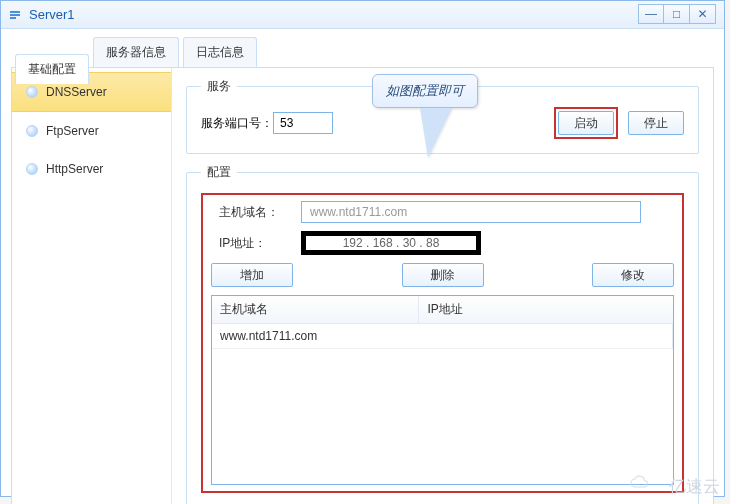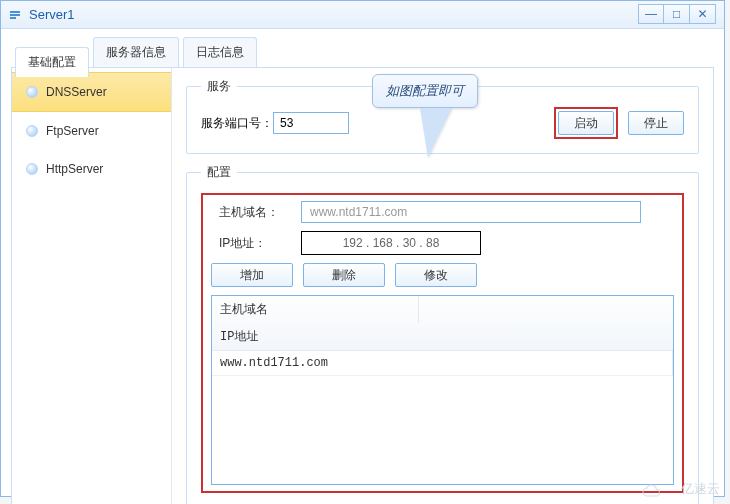--- a/index.html
+++ b/index.html
@@ -72,21 +72,21 @@
   background: #f4f8fc;
   color: #333;
   cursor: pointer;
   border-radius: 3px 3px 0 0;
   font-size: 12px;
 }
 .tab.active {
   background: #fff;
   font-weight: 500;
   position: relative;
-  top: 10px;
+  top: 17px;
 }
 .main {
   display: flex;
   flex: 1;
   border: 1px solid #c8dff5;
   border-top: none;
   background: #fff;
 }
 .sidebar {
   width: 160px;
@@ -134,39 +134,39 @@
   align-items: center;
   gap: 12px;
   margin-bottom: 8px;
   margin-left: 8px;
 }
 .row label {
   width: 70px;
   color: #333;
 }
 input.text {
-  width: 76px;
+  width: 60px;
   height: 22px;
   border: 1px solid #7eb4e8;
   padding: 0 6px;
   font-size: 12px;
 }
 input.domain {
   width: 340px;
   height: 22px;
   border: 1px solid #7eb4e8;
   background: #fff;
   color: #999;
   padding: 0 8px;
   font-size: 12px;
 }
 .ipbox {
   width: 180px;
   height: 24px;
-  border: 1px solid #000000;
+  border: 5px solid #000000;
   background: #fff;
   display: flex;
   align-items: center;
   justify-content: center;
   color: #666;
   font-size: 12px;
   gap: 4px;
 }
 .btn {
   min-width: 56px;
@@ -190,46 +190,46 @@
   padding: 2px;
   margin-right: 10px;
   display: inline-flex;
 }
 .config-hl {
   border: 2px solid #c83232;
   padding: 6px 8px;
 }
 .btn-row {
   display: flex;
+  justify-content: space-between;
   gap: 10px;
   margin-top: 0;
 }
 .table {
   border: 1px solid #7eb4e8;
   margin-top: 8px;
   height: 190px;
   display: flex;
   flex-direction: column;
   background: #fff;
 }
 .thead, .trow {
   display: flex;
 }
 .thead {
   border-bottom: 1px solid #e3eaf3;
   background: linear-gradient(#fefefe, #f2f6fb);
-  flex-direction: column;
 }
 .th, .td {
   padding: 5px 8px;
   font-size: 12px;
   color: #333;
 }
 .th:first-child, .td:first-child { width: 45%; border-right: 1px solid #e3eaf3; }
-.th:last-child, .td:last-child { flex: 1; font-family: Liberation Mono, monospace; }
+.th:last-child, .td:last-child { flex: 1; }
 .trow { border-bottom: 1px solid #f0f0f0; }
 .callout {
   position: absolute;
   top: 74px;
   left: 372px;
   width: 106px;
   z-index: 50;
 }
 .callout-box {
   background: linear-gradient(#f5f9ff, #e4efff);
@@ -247,23 +247,23 @@
   border-left: 8px solid transparent;
   border-right: 24px solid transparent;
   border-top: 50px solid #cfe2f8;
   margin-left: 48px;
   filter: drop-shadow(1px 1px 1px rgba(0,0,0,0.1));
 }
 .watermark {
   position: absolute;
   right: 10px; bottom: 6px;
   color: #cfd6df;
-  font-size: 13px;
-  display: flex;
-  align-items: flex-end;
+  font-size: 17px;
+  display: flex;
+  align-items: flex-start;
   gap: 21px;
 }
 .watermark svg { opacity: 0.6; }
 </style>
 </head>
 <body>
 
 <div class="window">
   <div class="titlebar">
     <span class="icon">

